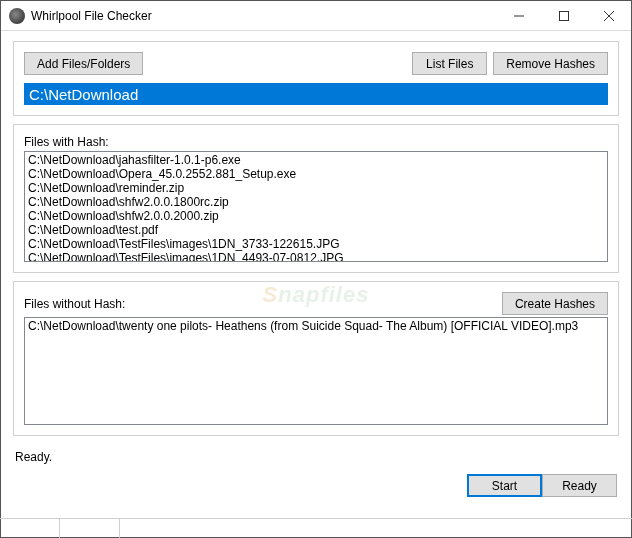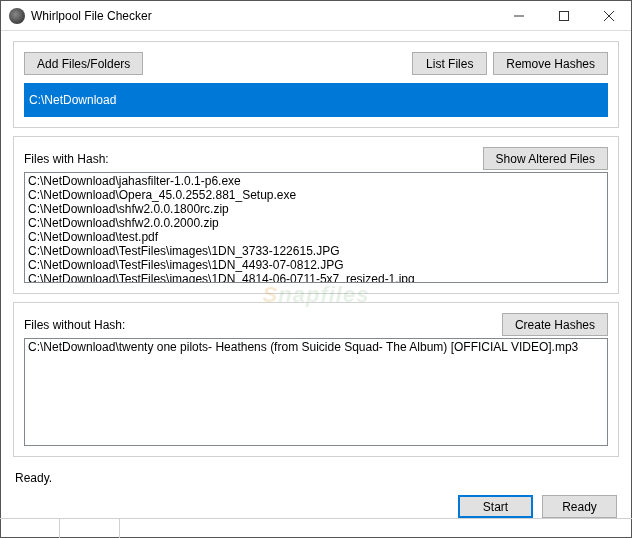--- a/index.html
+++ b/index.html
@@ -66,24 +66,24 @@
       cursor: pointer;
     }
     .btn.primary {
       border: 1px solid #0078d7;
       outline: 1px solid #0078d7;
       outline-offset: -2px;
     }
     .btn.narrow { min-width: 75px; }
     .path-input {
       width: 100%;
-      height: 34px;
+      height: 22px;
       border: 1px solid #0078d7;
       padding: 10px 4px;
-      font-size: 12px;
+      font-size: 15px;
       font-family: inherit;
       background: #0078d7;
       color: #fff;
     }
     .path-input::selection { background: #0078d7; color: #fff; }
     .section-header {
       display: flex;
       align-items: center;
       margin-bottom: 2px;
     }
@@ -102,21 +102,21 @@
       white-space: nowrap;
       overflow: hidden;
     }
     .status {
       padding: 6px 2px 10px 2px;
       font-size: 12px;
     }
     .footer-row {
       display: flex;
       justify-content: flex-end;
-      gap: 9px;
+      gap: 0;
       padding: 0 2px;
     }
     .statusbar {
       position: absolute;
       bottom: 0; left: 0; right: 0;
       height: 20px;
       border-top: 1px solid #d0d0d0;
       display: flex;
     }
     .statusbar .cell {
@@ -175,25 +175,25 @@
       <div class="spacer"></div>
       <button class="btn narrow">List Files</button>
       <button class="btn">Remove Hashes</button>
     </div>
     <input class="path-input" readonly="" value="C:\NetDownload" style="">
   </div>
 
   <div class="group">
     <div class="section-header">
       <div class="section-label">Files with Hash:</div>
-      <button class="btn">Show Altered Files</button>
     </div>
     <div class="listbox">
       <div class="item">C:\NetDownload\jahasfilter-1.0.1-p6.exe</div>
       <div class="item">C:\NetDownload\Opera_45.0.2552.881_Setup.exe</div>
+      <div class="item">C:\NetDownload\reminder.zip</div>
       <div class="item">C:\NetDownload\shfw2.0.0.1800rc.zip</div>
       <div class="item">C:\NetDownload\shfw2.0.0.2000.zip</div>
       <div class="item">C:\NetDownload\test.pdf</div>
       <div class="item">C:\NetDownload\TestFiles\images\1DN_3733-122615.JPG</div>
       <div class="item">C:\NetDownload\TestFiles\images\1DN_4493-07-0812.JPG</div>
       <div class="item">C:\NetDownload\TestFiles\images\1DN_4814-06-0711-5x7_resized-1.jpg</div>
     </div>
   </div>
 
   <div class="watermark"><span class="s">S</span>napfiles</div>

